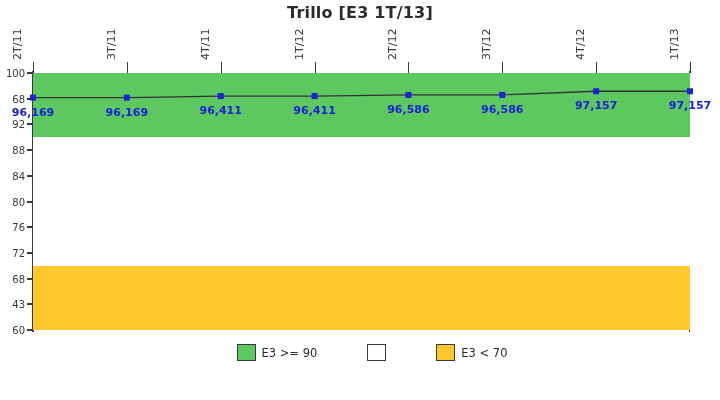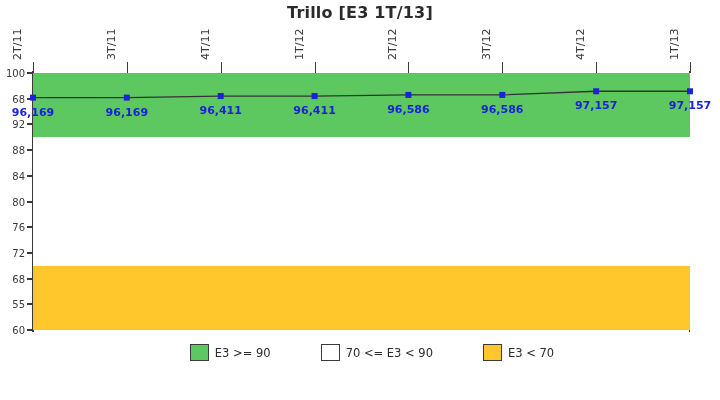--- a/index.html
+++ b/index.html
@@ -177,21 +177,21 @@
 
   <div class="axis-y"></div>
   <div class="axis-x-right"></div>
 
   <div id="ytick-container">
       <div class="ytick-row" style="top: 330px;">
         <span class="ytick-label">60</span>
         <span class="ytick-mark"></span>
       </div>
       <div class="ytick-row" style="top: 304.3px;">
-        <span class="ytick-label">55</span>
+        <span class="ytick-label">43</span>
         <span class="ytick-mark"></span>
       </div>
       <div class="ytick-row" style="top: 278.6px;">
         <span class="ytick-label">68</span>
         <span class="ytick-mark"></span>
       </div>
       <div class="ytick-row" style="top: 252.9px;">
         <span class="ytick-label">72</span>
         <span class="ytick-mark"></span>
       </div>
@@ -289,20 +289,19 @@
       </div>
   </div>
 
   <div class="legend" id="legend">
       <div class="legend-item">
         <span class="legend-swatch" style="background: rgb(92, 200, 95);"></span>
         <span class="legend-label">E3 &gt;= 90</span>
       </div>
       <div class="legend-item">
         <span class="legend-swatch" style="background: rgb(255, 255, 255);"></span>
-        <span class="legend-label">70 &lt;= E3 &lt; 90</span>
       </div>
       <div class="legend-item">
         <span class="legend-swatch" style="background: rgb(255, 199, 44);"></span>
         <span class="legend-label">E3 &lt; 70</span>
       </div>
     </div>
 </div>
 
 </body></html>

